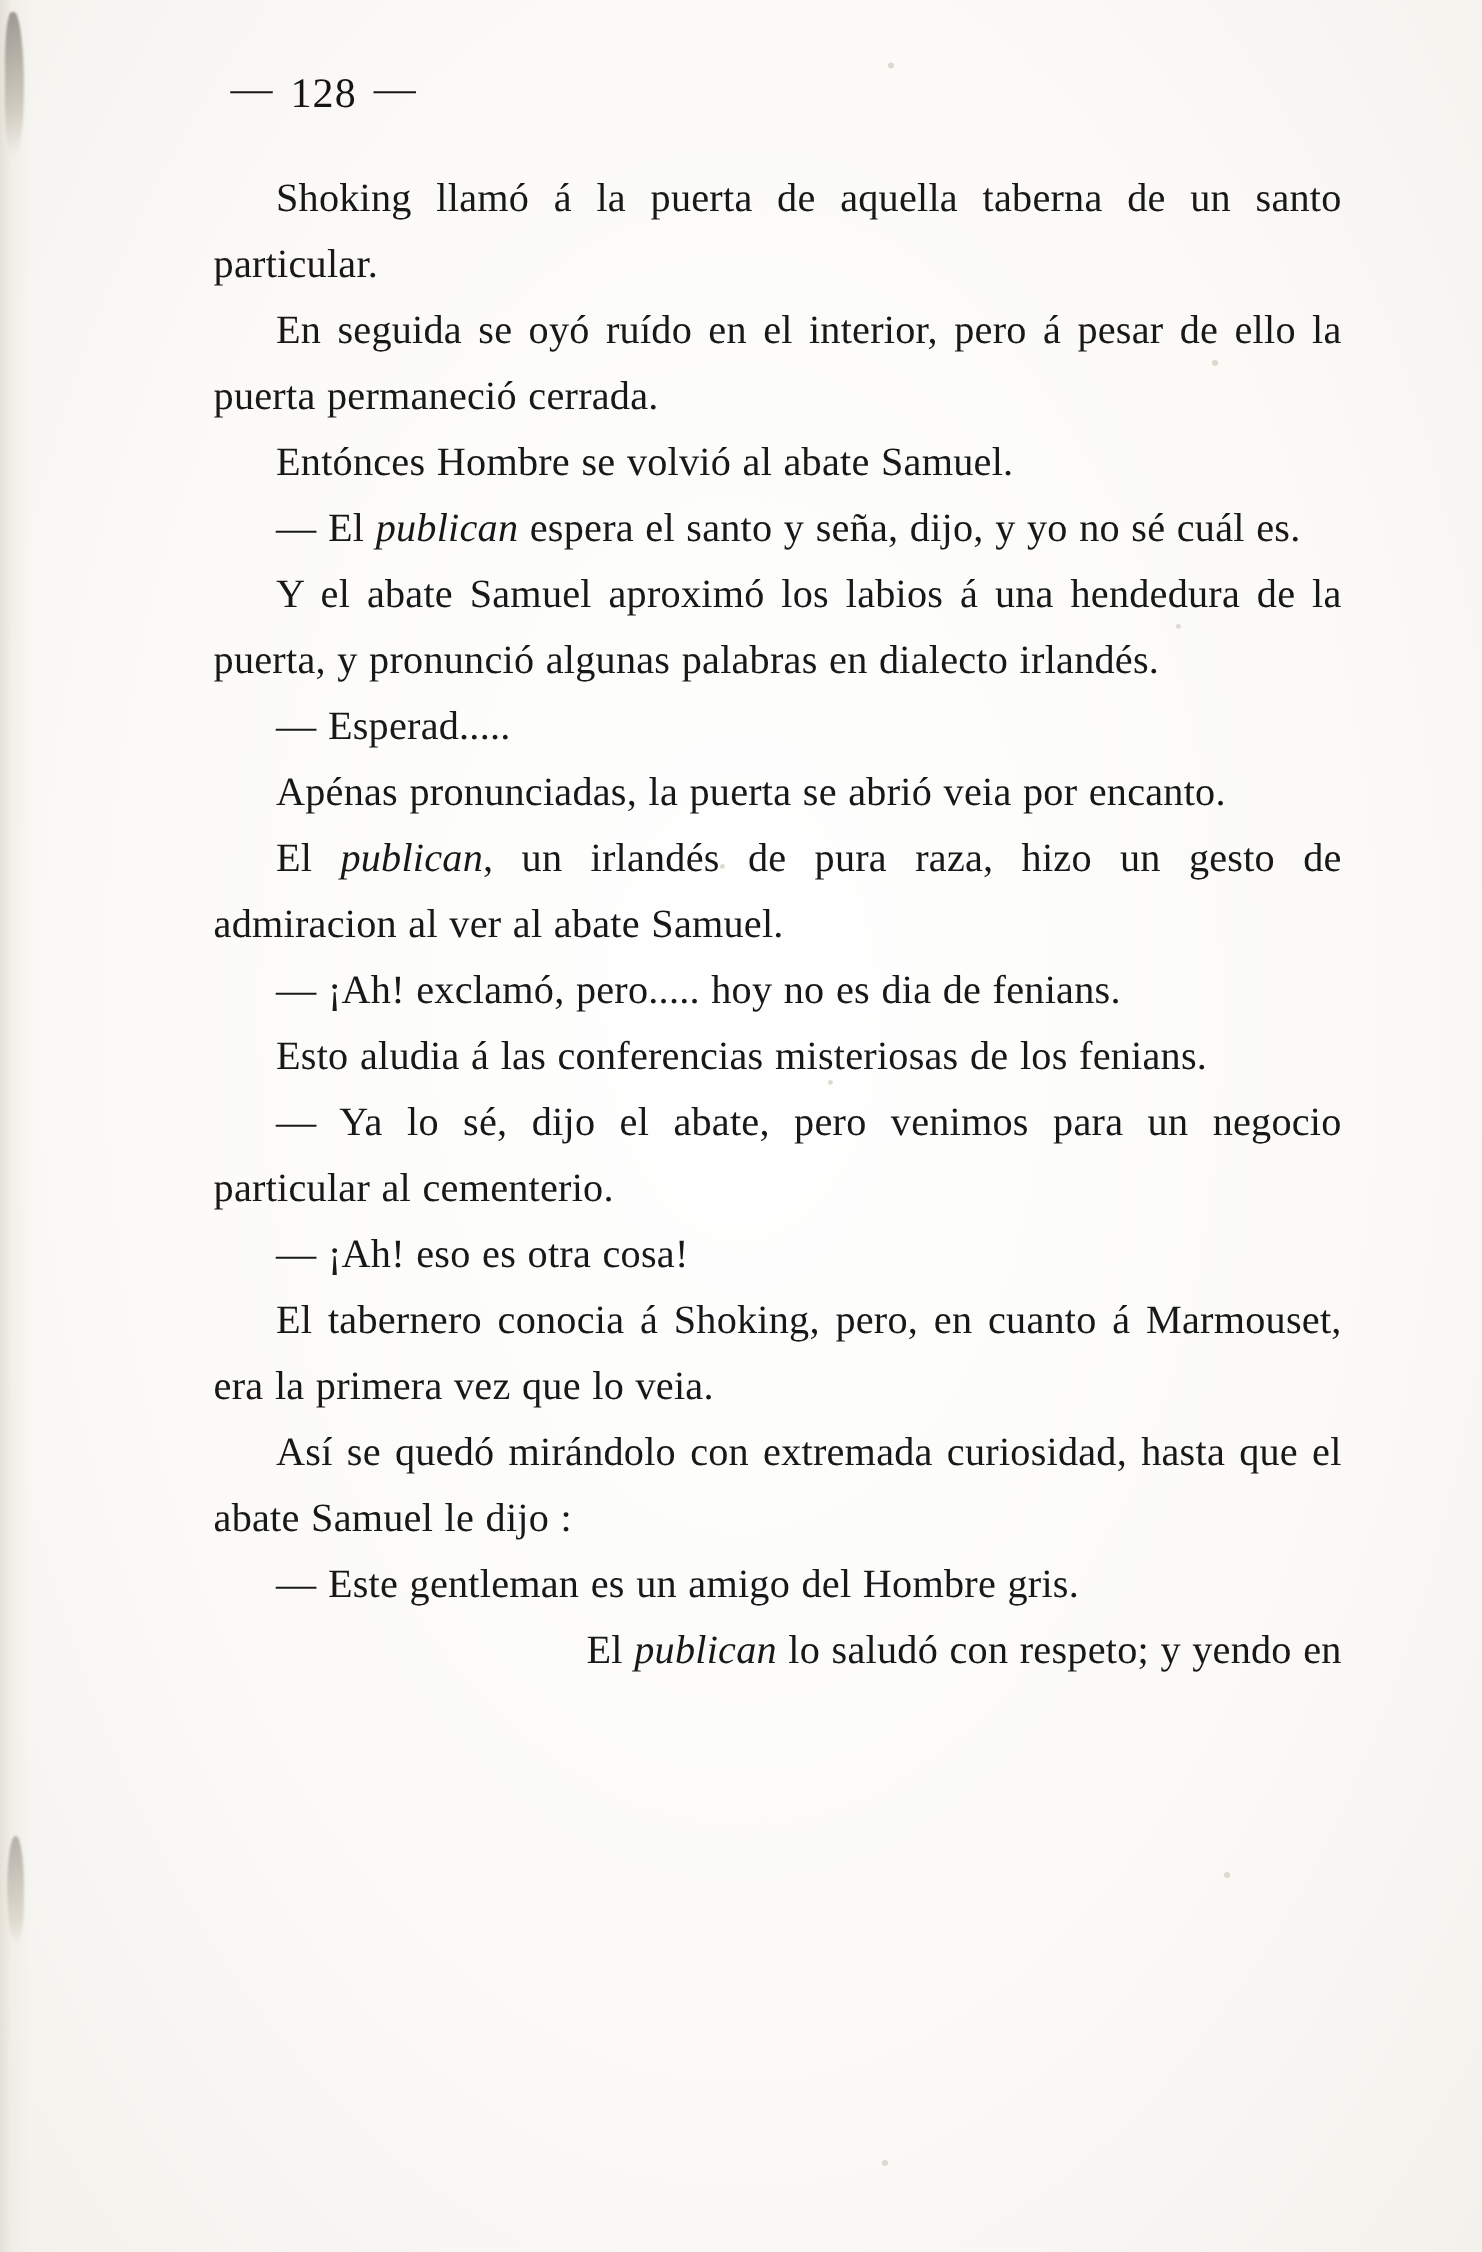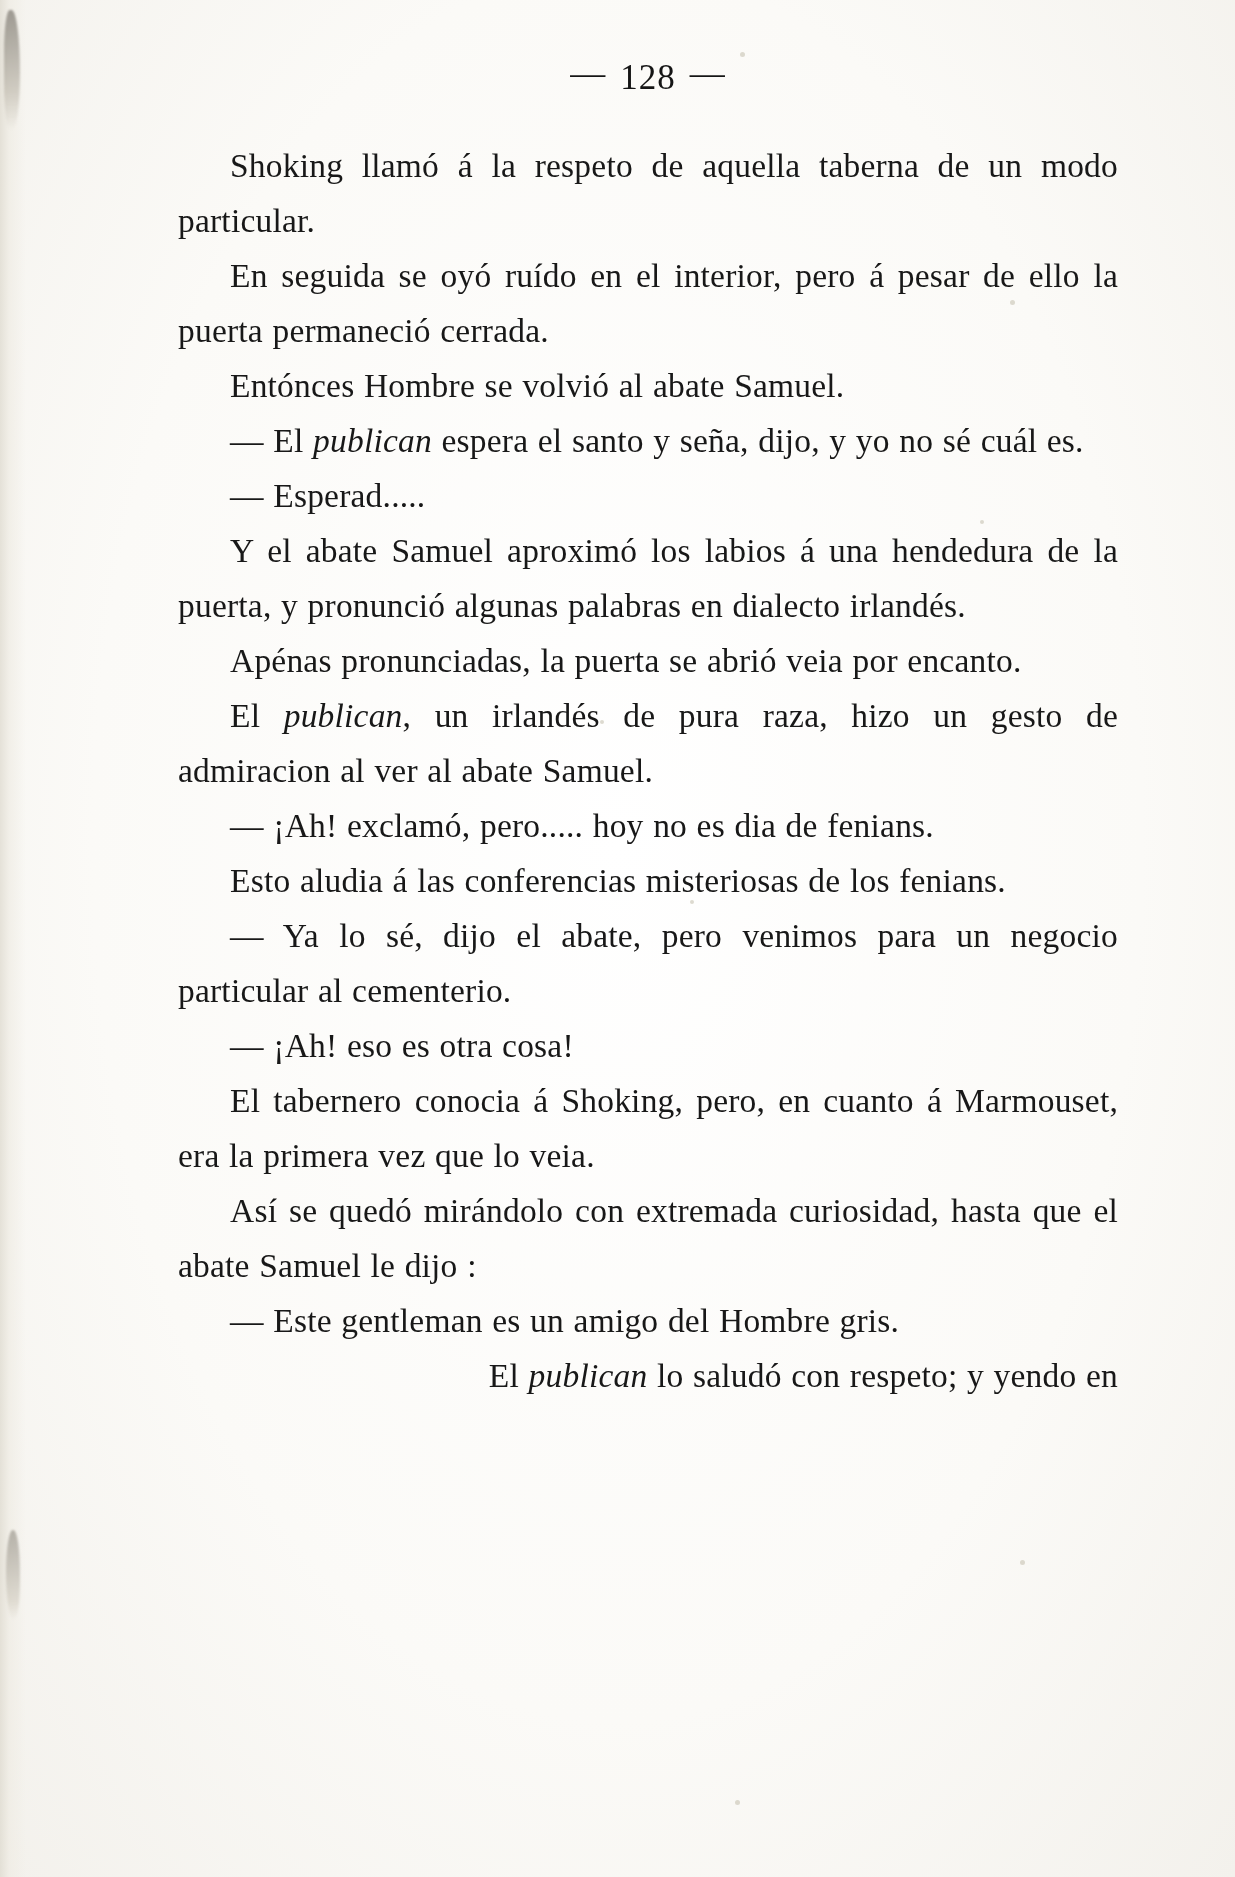--- a/index.html
+++ b/index.html
@@ -53,21 +53,21 @@
     filter: blur(1px);
     border-radius: 50% 50% 45% 55%;
   }
   .content {
     position: absolute;
     left: 178px;
     top: 58px;
     width: 940px;
   }
   .folio {
-    text-align: center;
+    text-align: left;
     font-size: 35px;
     letter-spacing: 1px;
     margin: 0 0 40px 0;
     color: #151515;
   }
   .folio .dash {
     display: inline-block;
     padding: 0 14px;
     position: relative;
     top: -4px;
@@ -113,26 +113,26 @@
   <div class="speck" style="left:1020px;top:1560px;width:5px;height:5px;"></div>
   <div class="speck" style="left:735px;top:1800px;width:5px;height:5px;"></div>
 
   <div class="content">
 
     <div class="folio">
       <span class="dash">—</span><span>128</span><span class="dash">—</span>
     </div>
 
     <div class="body-text">
-      <p>Shoking llamó á la respeto de aquella taberna de un modo particular.</p>
+      <p>Shoking llamó á la puerta de aquella taberna de un santo particular.</p>
       <p>En seguida se oyó ruído en el interior, pero á pesar de ello la puerta permaneció cerrada.</p>
       <p>Entónces Hombre se volvió al abate Samuel.</p>
       <p>— El <em>publican</em> espera el santo y seña, dijo, y yo no sé cuál es.</p>
+      <p>Y el abate Samuel aproximó los labios á una hendedura de la puerta, y pronunció algunas palabras en dialecto irlandés.</p>
       <p>— Esperad.....</p>
-      <p>Y el abate Samuel aproximó los labios á una hendedura de la puerta, y pronunció algunas palabras en dialecto irlandés.</p>
       <p>Apénas pronunciadas, la puerta se abrió veia por encanto.</p>
       <p>El <em>publican</em>, un irlandés de pura raza, hizo un gesto de admiracion al ver al abate Samuel.</p>
       <p>— ¡Ah! exclamó, pero..... hoy no es dia de fenians.</p>
       <p>Esto aludia á las conferencias misteriosas de los fenians.</p>
       <p>— Ya lo sé, dijo el abate, pero venimos para un negocio particular al cementerio.</p>
       <p>— ¡Ah! eso es otra cosa!</p>
       <p>El tabernero conocia á Shoking, pero, en cuanto á Marmouset, era la primera vez que lo veia.</p>
       <p>Así se quedó mirándolo con extremada curiosidad, hasta que el abate Samuel le dijo :</p>
       <p>— Este gentleman es un amigo del Hombre gris.</p>
       <p>El <em>publican</em> lo saludó con respeto; y yendo en</p>

